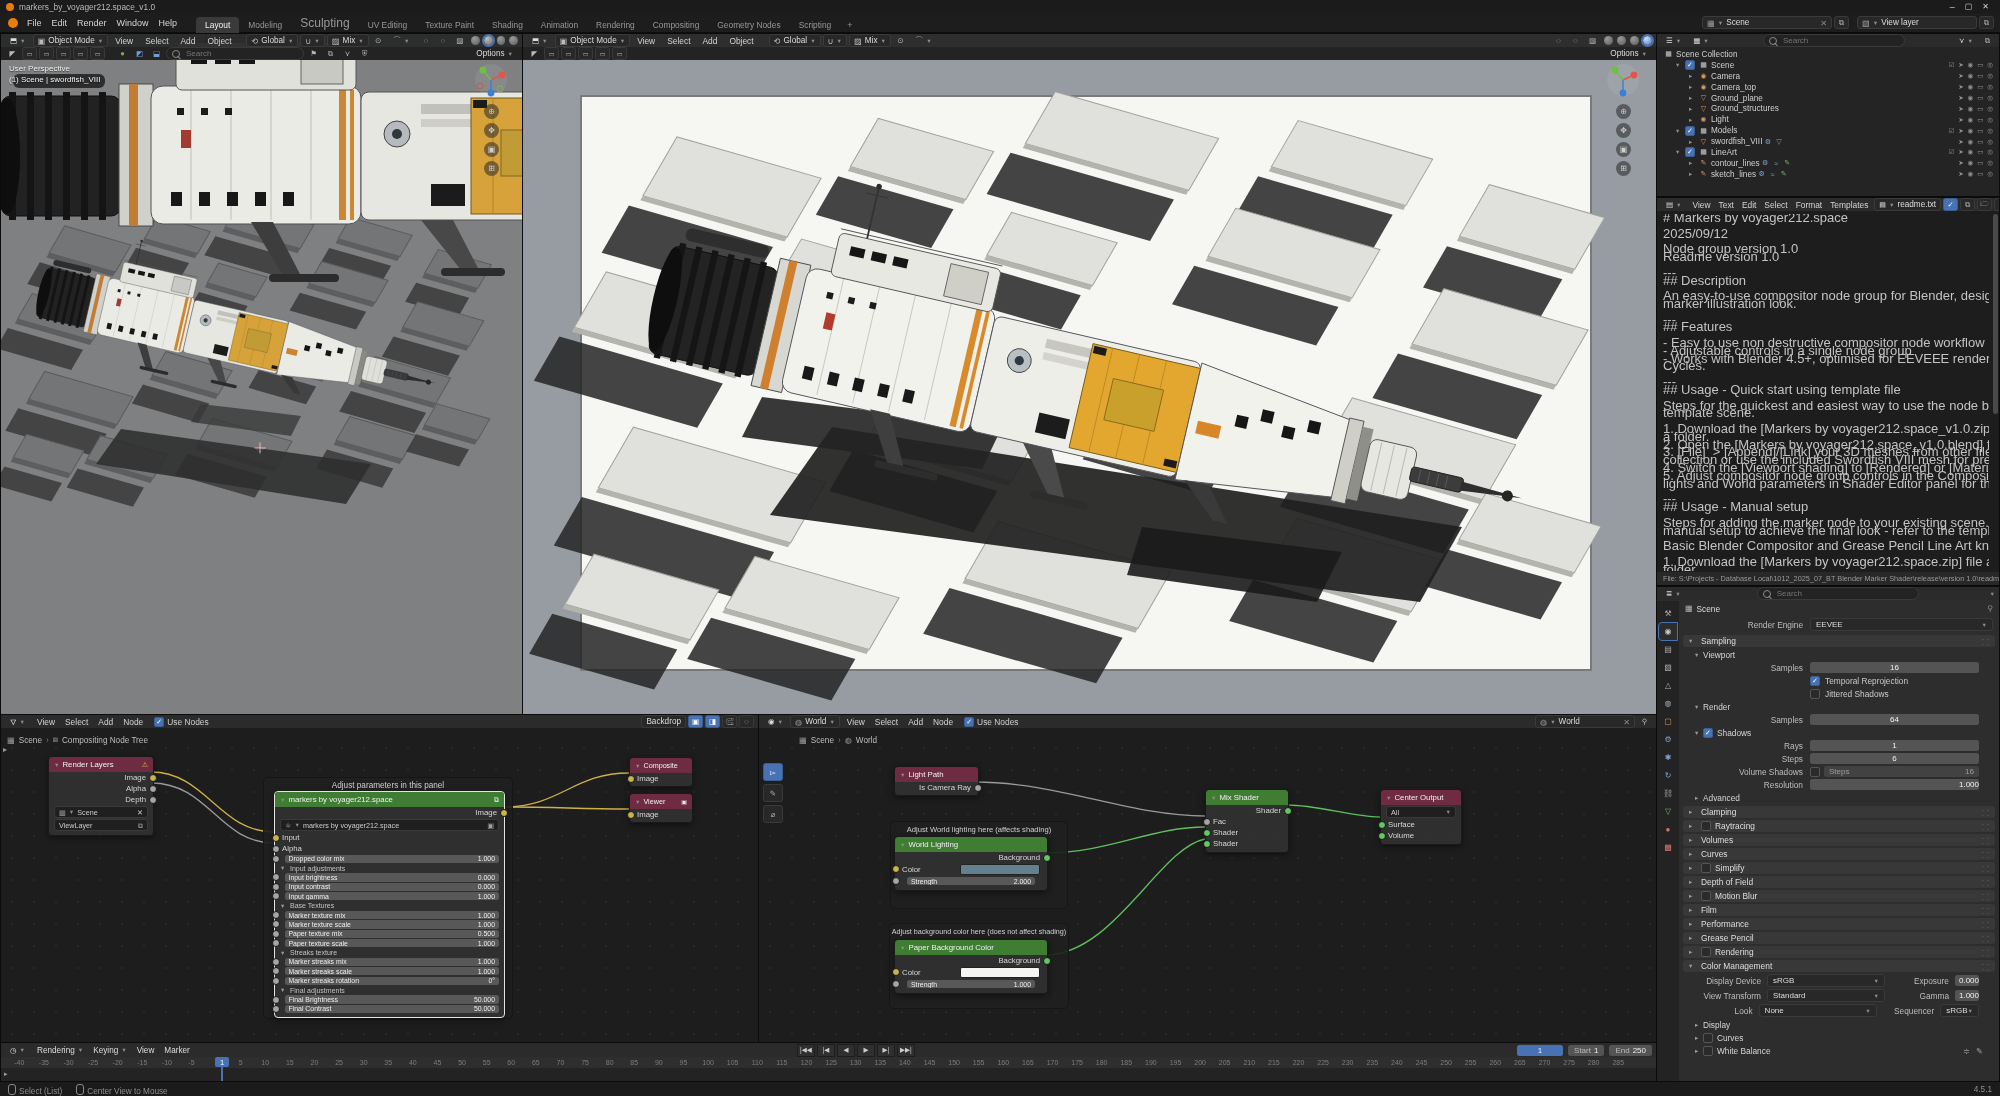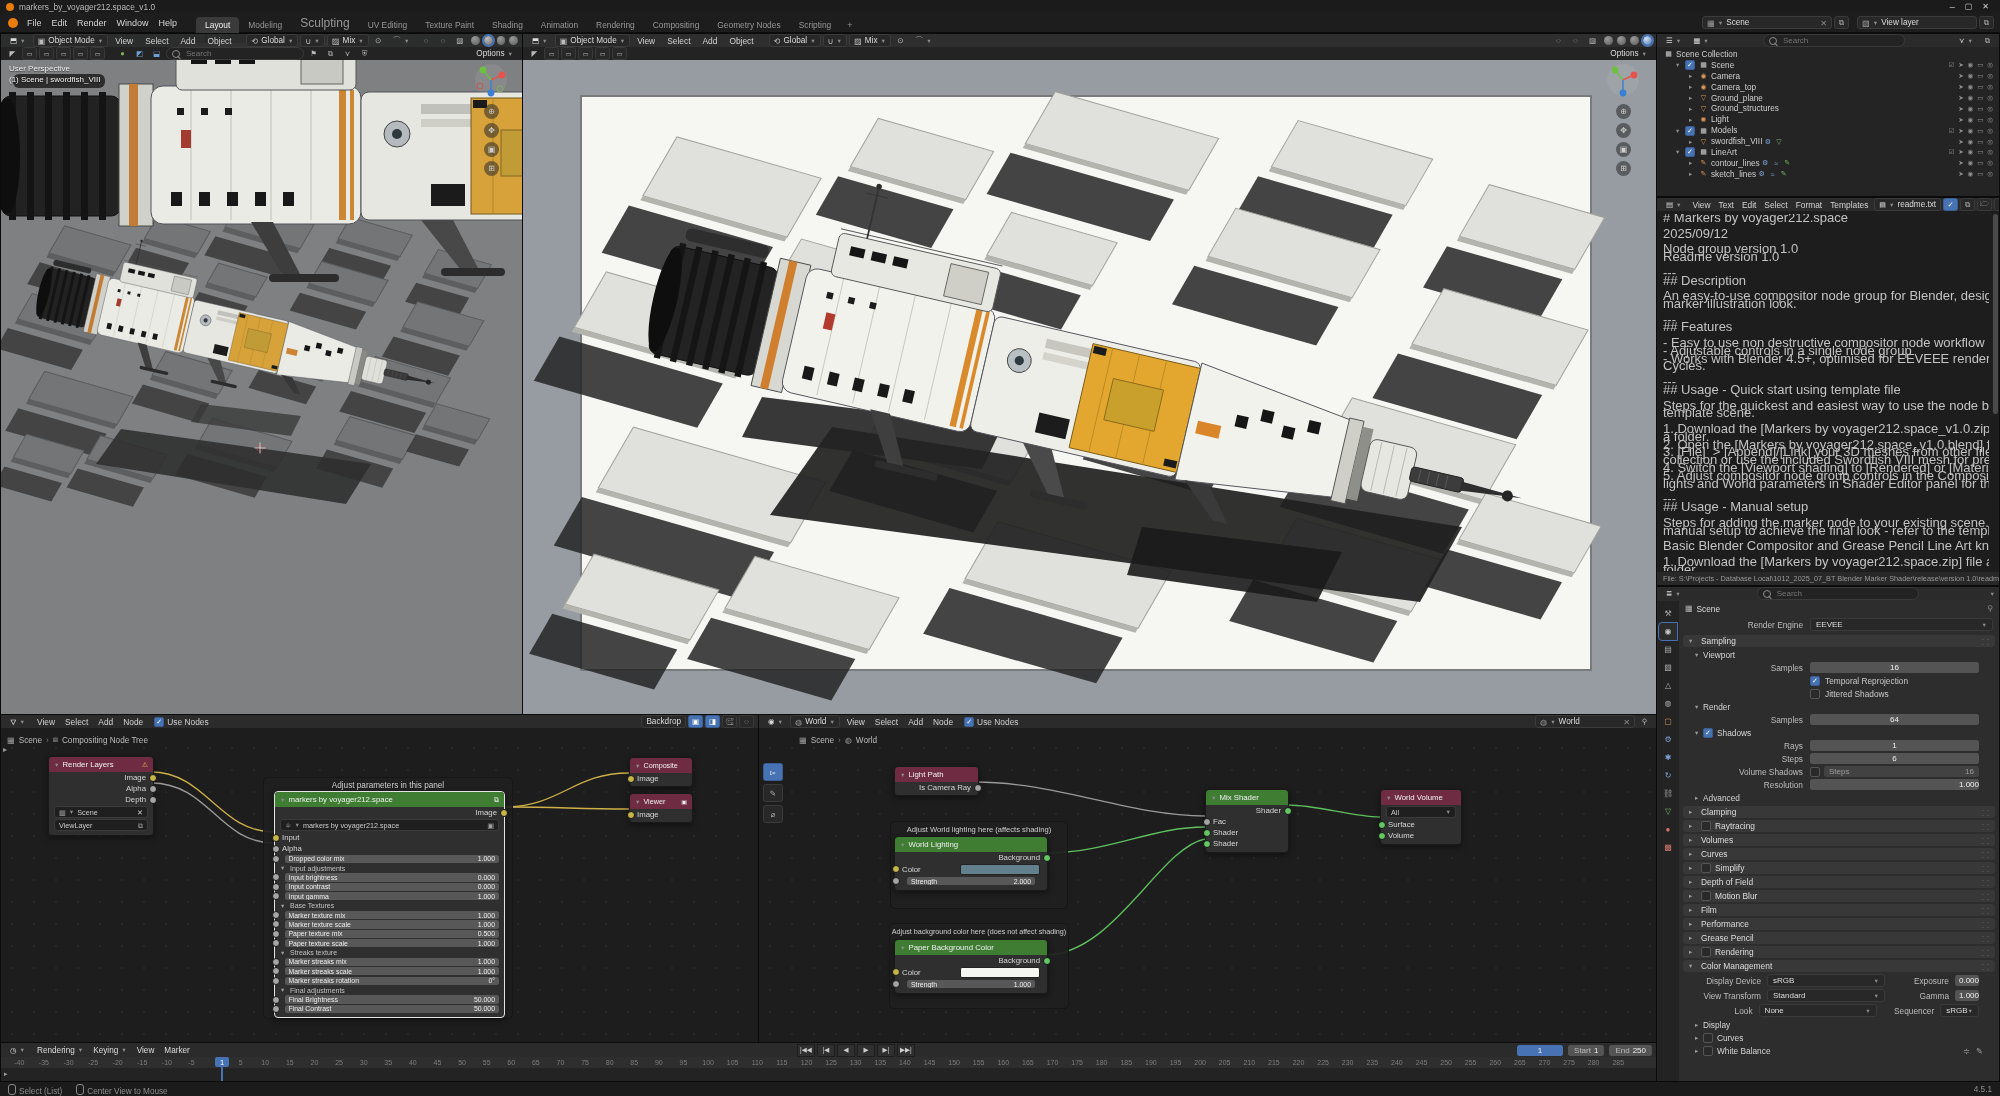--- a/index.html
+++ b/index.html
@@ -1426,21 +1426,21 @@
     <div class="nrow">
         <span class="sock l s-grn"></span>
         <span>Shader</span>
       </div>
     <div style="height:3px"></div>
   </div>
 
   <div class="node" style="left:621px;top:74px;width:80px;z-index:2">
     <div class="nhead nh-red">
         <span class="cv">▼</span>
-        <span>World Volume</span>
+        <span>Center Output</span>
       </div>
     <div class="nfield" style="margin:1px 5px">
       <span style="flex:1">All</span>
         <span class="cv">▼</span>
       </div>
     <div class="nrow">
         <span class="sock l s-grn"></span>
         <span>Surface</span>
       </div>
     <div class="nrow">

